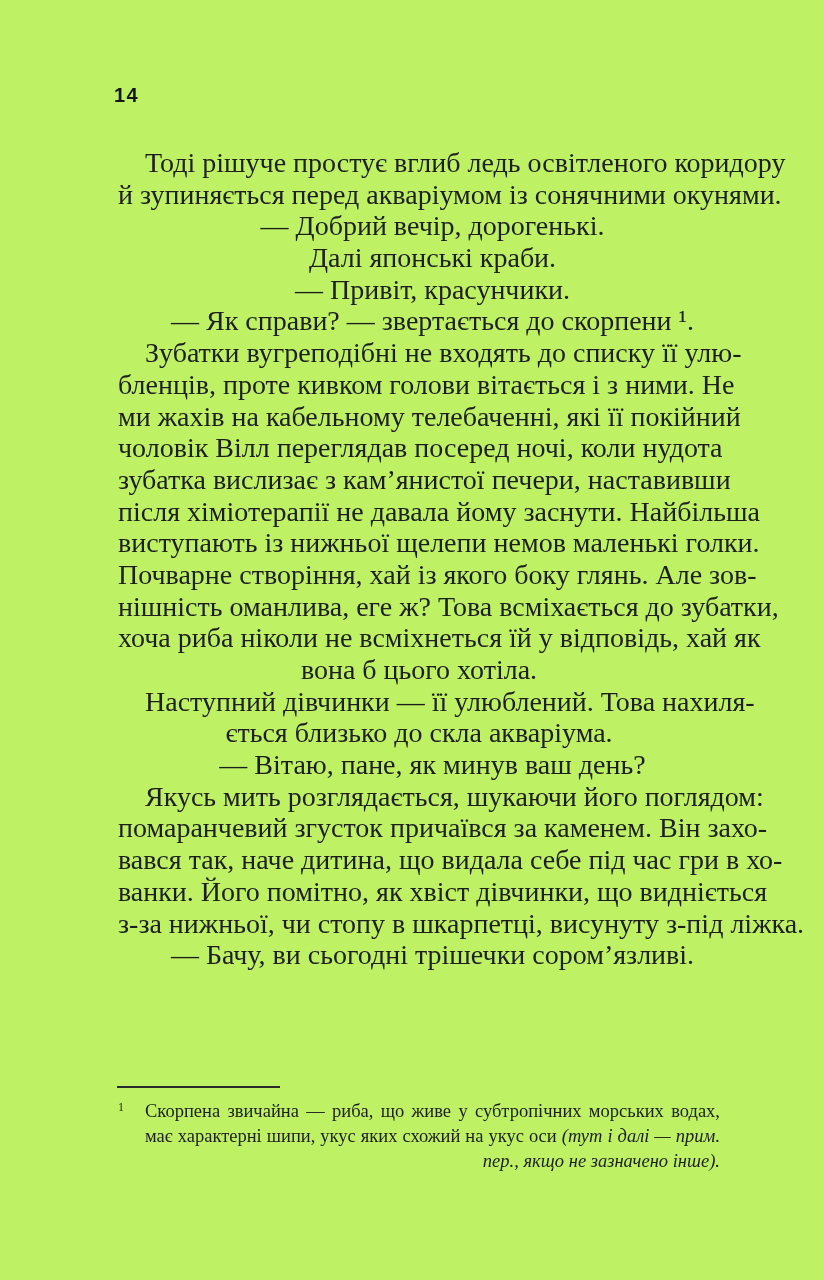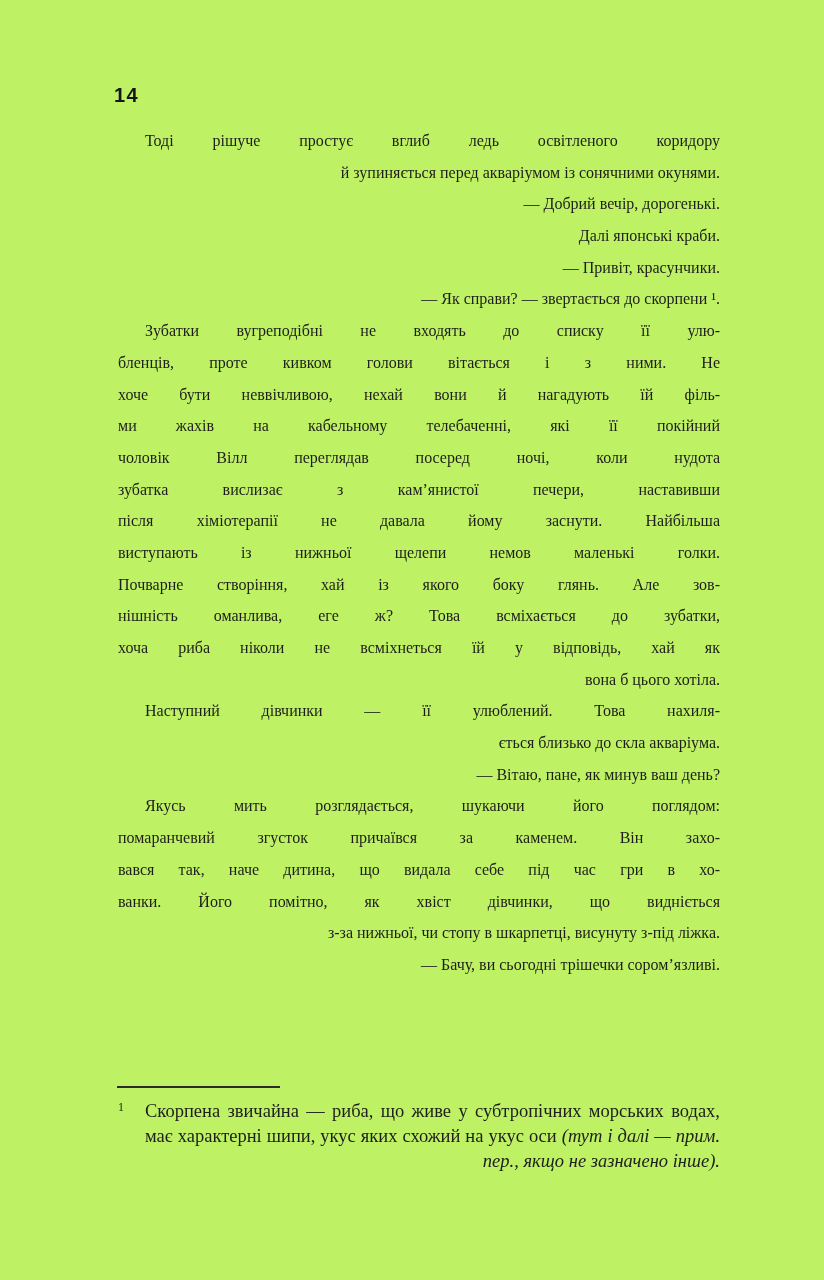--- a/index.html
+++ b/index.html
@@ -26,29 +26,29 @@
     top: 84px;
     font-family: "Liberation Sans", sans-serif;
     font-size: 20px;
     font-weight: 700;
     letter-spacing: 1.5px;
     color: #161616;
   }
   .body-text {
     position: absolute;
     left: 118px;
-    top: 125px;
+    top: 147px;
     width: 602px;
-    font-size: 16px;
+    font-size: 28px;
   }
   .line {
     height: 31.7px;
     line-height: 31.7px;
     white-space: nowrap;
-    text-align: right;
+    text-align: center;
   }
   .line.justify {
     text-align: justify;
     text-align-last: justify;
   }
   .line.indent {
     padding-left: 27px;
   }
   .line.indent.justify {
     width: 575px;
@@ -102,21 +102,20 @@
 
   <div class="body-text">
     <div class="line indent justify">Тоді рішуче простує вглиб ледь освітленого коридору</div>
     <div class="line">й зупиняється перед акваріумом із сонячними окунями.</div>
     <div class="line indent">— Добрий вечір, дорогенькі.</div>
     <div class="line indent">Далі японські краби.</div>
     <div class="line indent">— Привіт, красунчики.</div>
     <div class="line indent">— Як справи? — звертається до скорпени ¹.</div>
     <div class="line indent justify">Зубатки вугреподібні не входять до списку її улю-</div>
     <div class="line justify">бленців, проте кивком голови вітається і з ними. Не</div>
-    <div class="line justify">хоче бути неввічливою, нехай вони й нагадують їй філь-</div>
     <div class="line justify">ми жахів на кабельному телебаченні, які її покійний</div>
     <div class="line justify">чоловік Вілл переглядав посеред ночі, коли нудота</div>
     <div class="line justify">зубатка вислизає з кам’янистої печери, наставивши</div>
     <div class="line justify">після хіміотерапії не давала йому заснути. Найбільша</div>
     <div class="line justify">виступають із нижньої щелепи немов маленькі голки.</div>
     <div class="line justify">Почварне створіння, хай із якого боку глянь. Але зов-</div>
     <div class="line justify">нішність оманлива, еге ж? Това всміхається до зубатки,</div>
     <div class="line justify">хоча риба ніколи не всміхнеться їй у відповідь, хай як</div>
     <div class="line">вона б цього хотіла.</div>
     <div class="line indent justify">Наступний дівчинки — її улюблений. Това нахиля-</div>

